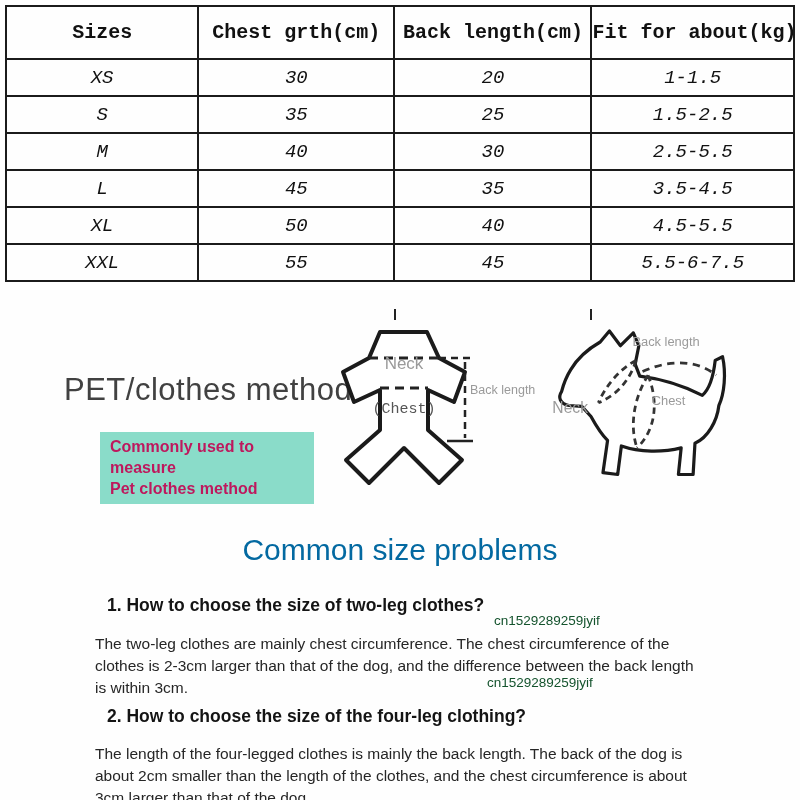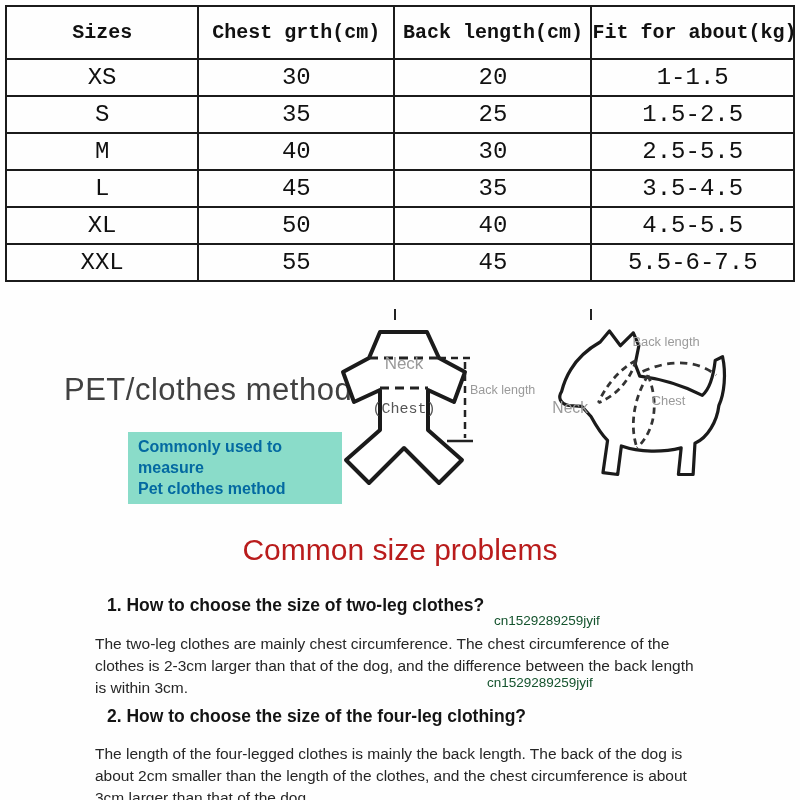--- a/index.html
+++ b/index.html
@@ -14,44 +14,44 @@
     position:absolute; left:5px; top:5px; width:790px;
     border-collapse:collapse; table-layout:fixed;
     font-family:"Liberation Mono","DejaVu Sans Mono",monospace;
     color:#111;
   }
   .size-table th, .size-table td {
     border:2px solid #1b1b1b; text-align:center; vertical-align:middle;
     overflow:hidden; white-space:nowrap;
   }
   .size-table th { height:53px; font-size:20px; font-weight:700; }
-  .size-table td { height:37px; font-size:24px; font-weight:400; }
+  .size-table td { height:37px; font-size:19px; font-weight:400;font-style:italic; }
   .col-tick { position:absolute; width:2px; height:11px; background:#222; }
   .tick-1 { left:394px; top:309px; }
   .tick-2 { left:590px; top:309px; }
 
   
   .pet-title {
     position:absolute; left:64px; top:372px;
     font-size:31px; color:#414141; letter-spacing:0.5px;
   }
   .highlight-box {
     position:absolute; left:100px; top:432px; width:214px;
-    background:#8adcc9; color:#0369a1; font-weight:700;
-    font-size:16px; line-height:21px; padding:4px 6px 5px 10px;margin-left:28px;
+    background:#8adcc9; color:#be185d; font-weight:700;
+    font-size:16px; line-height:21px; padding:4px 6px 5px 10px;
   }
   .clothes-svg { position:absolute; left:315px; top:318px; }
   .dog-svg { position:absolute; left:545px; top:318px; }
   .diagram-label { fill:#9a9a9a; font-family:"Liberation Sans",sans-serif; }
   .diagram-label-dark { fill:#555555; font-family:"Liberation Mono","DejaVu Sans Mono",monospace; }
 
   
   .problems-title {
     position:absolute; left:0; top:533px; width:100%; text-align:center;
-    font-size:30px; color:#b91c1c;
+    font-size:30px; color:#0369a1;
   }
   .question { position:absolute; left:68px; font-size:17.5px; font-weight:700; color:#141414;margin-left:39px; }
   .q1 { top:595px; }
   .q2 { top:706px; }
   .answer { position:absolute; left:95px; width:600px; font-size:15.5px; line-height:22px; color:#262626; }
   .a1 { top:633px; }
   .a2 { top:743px; }
   .watermark { position:absolute; font-size:13.5px; color:#14532d; }
   .wm-1 { left:494px; top:613px; }
   .wm-2 { left:487px; top:675px; }

